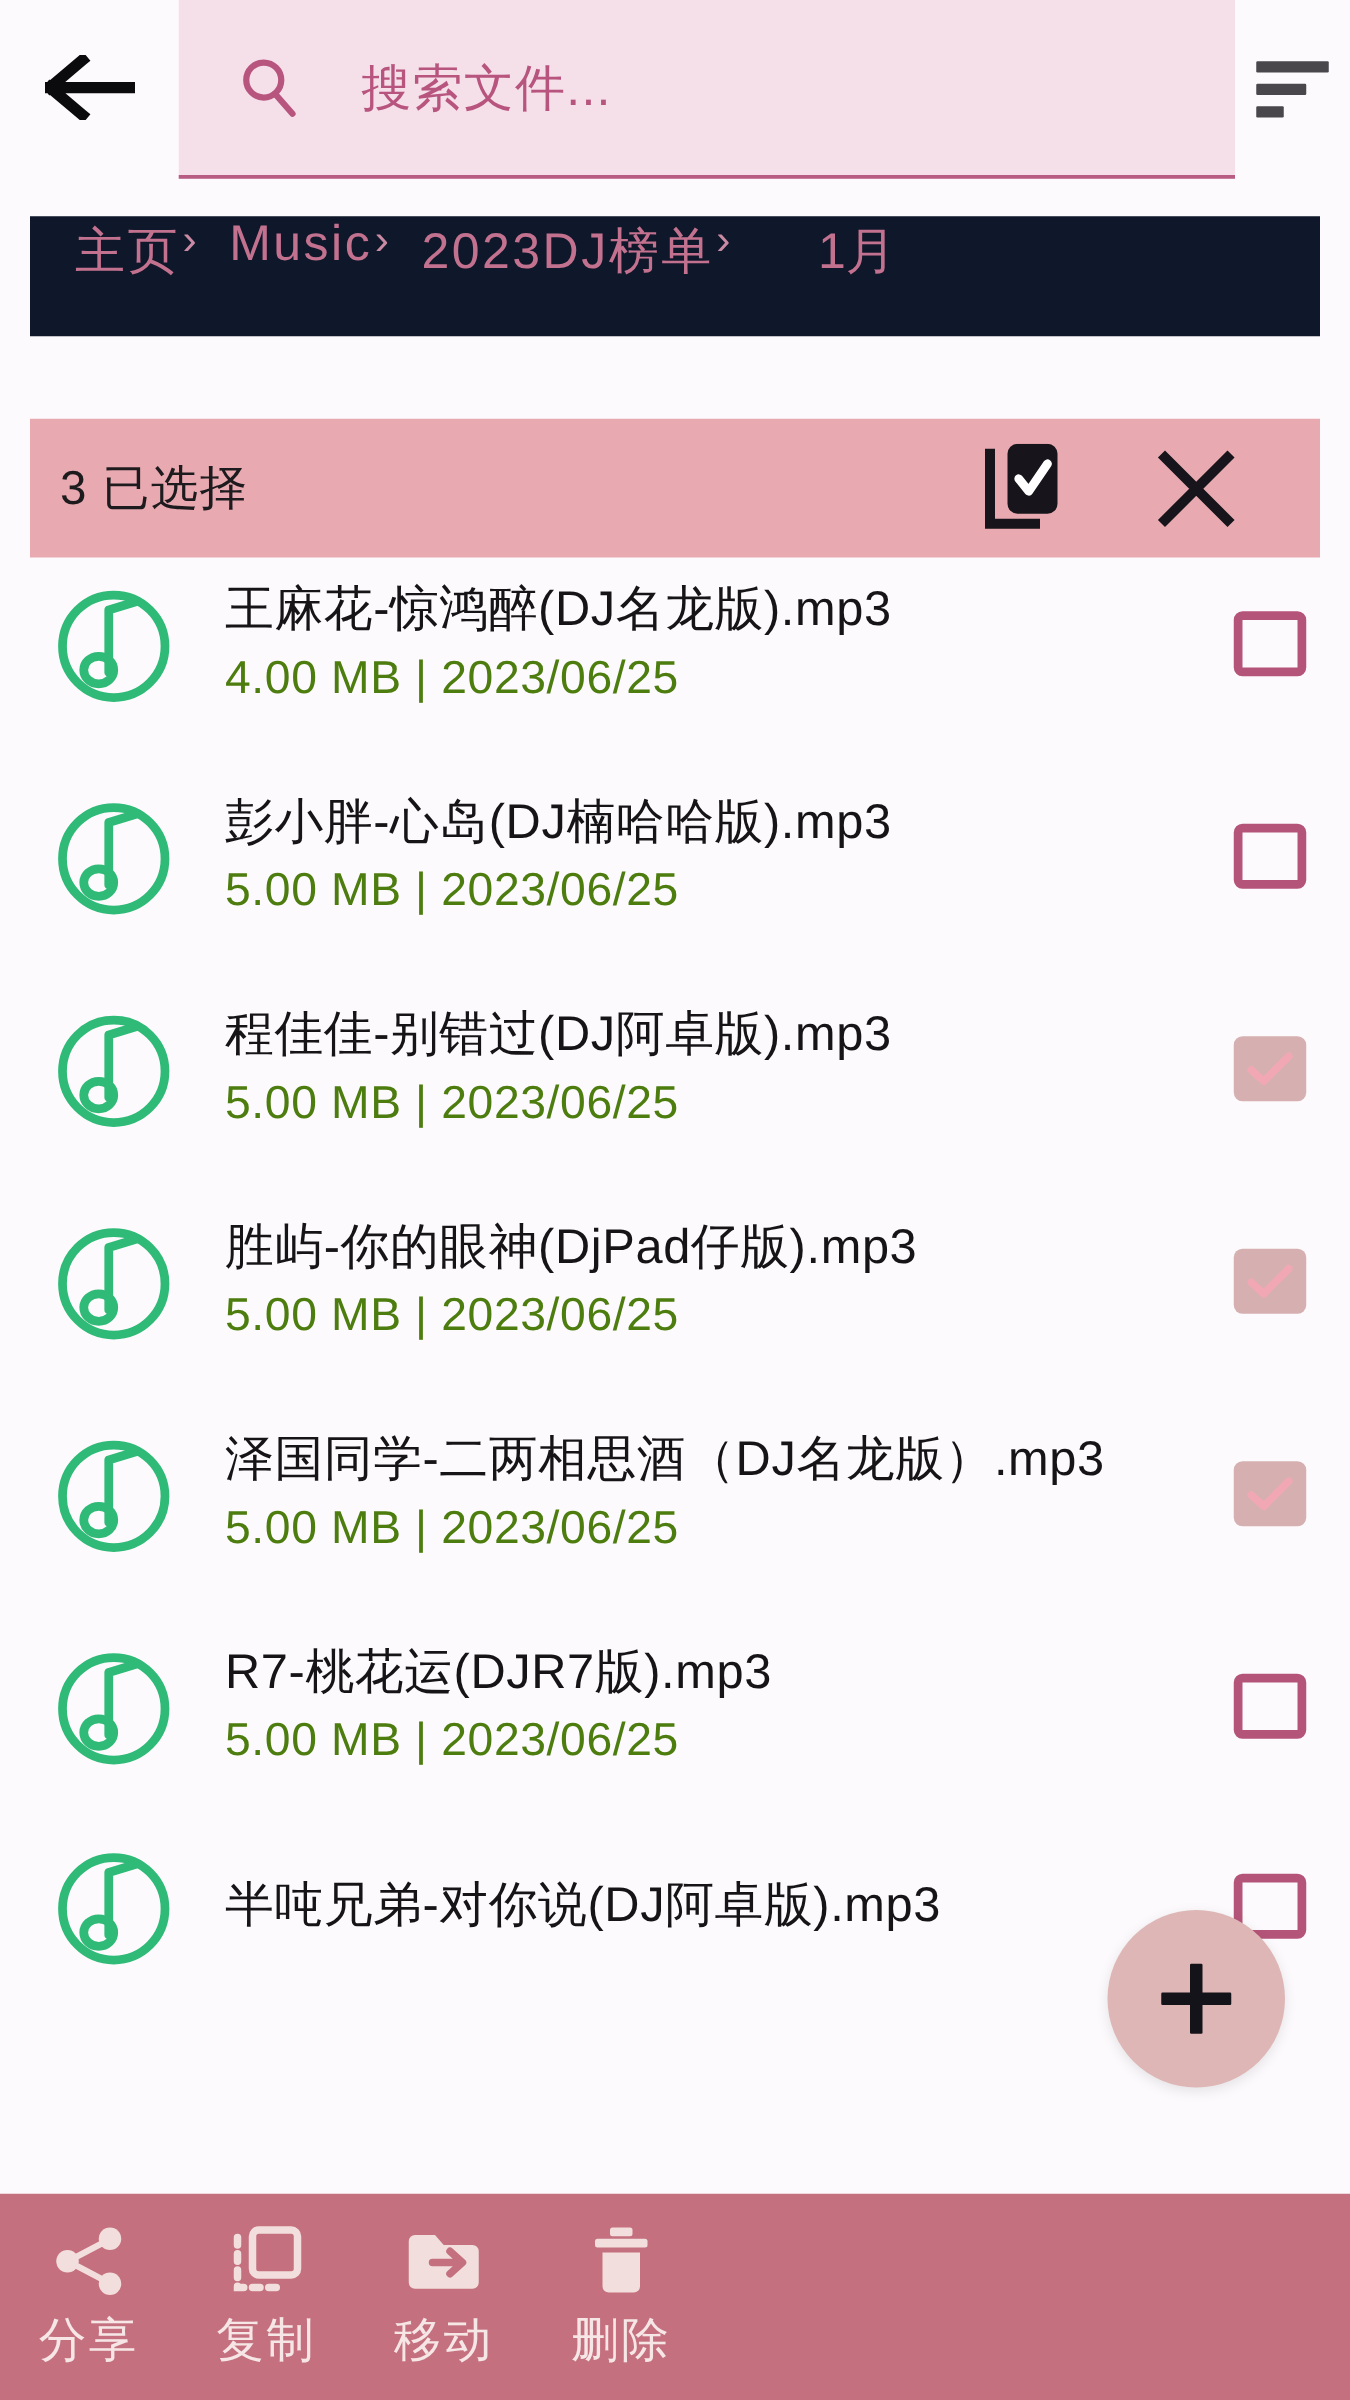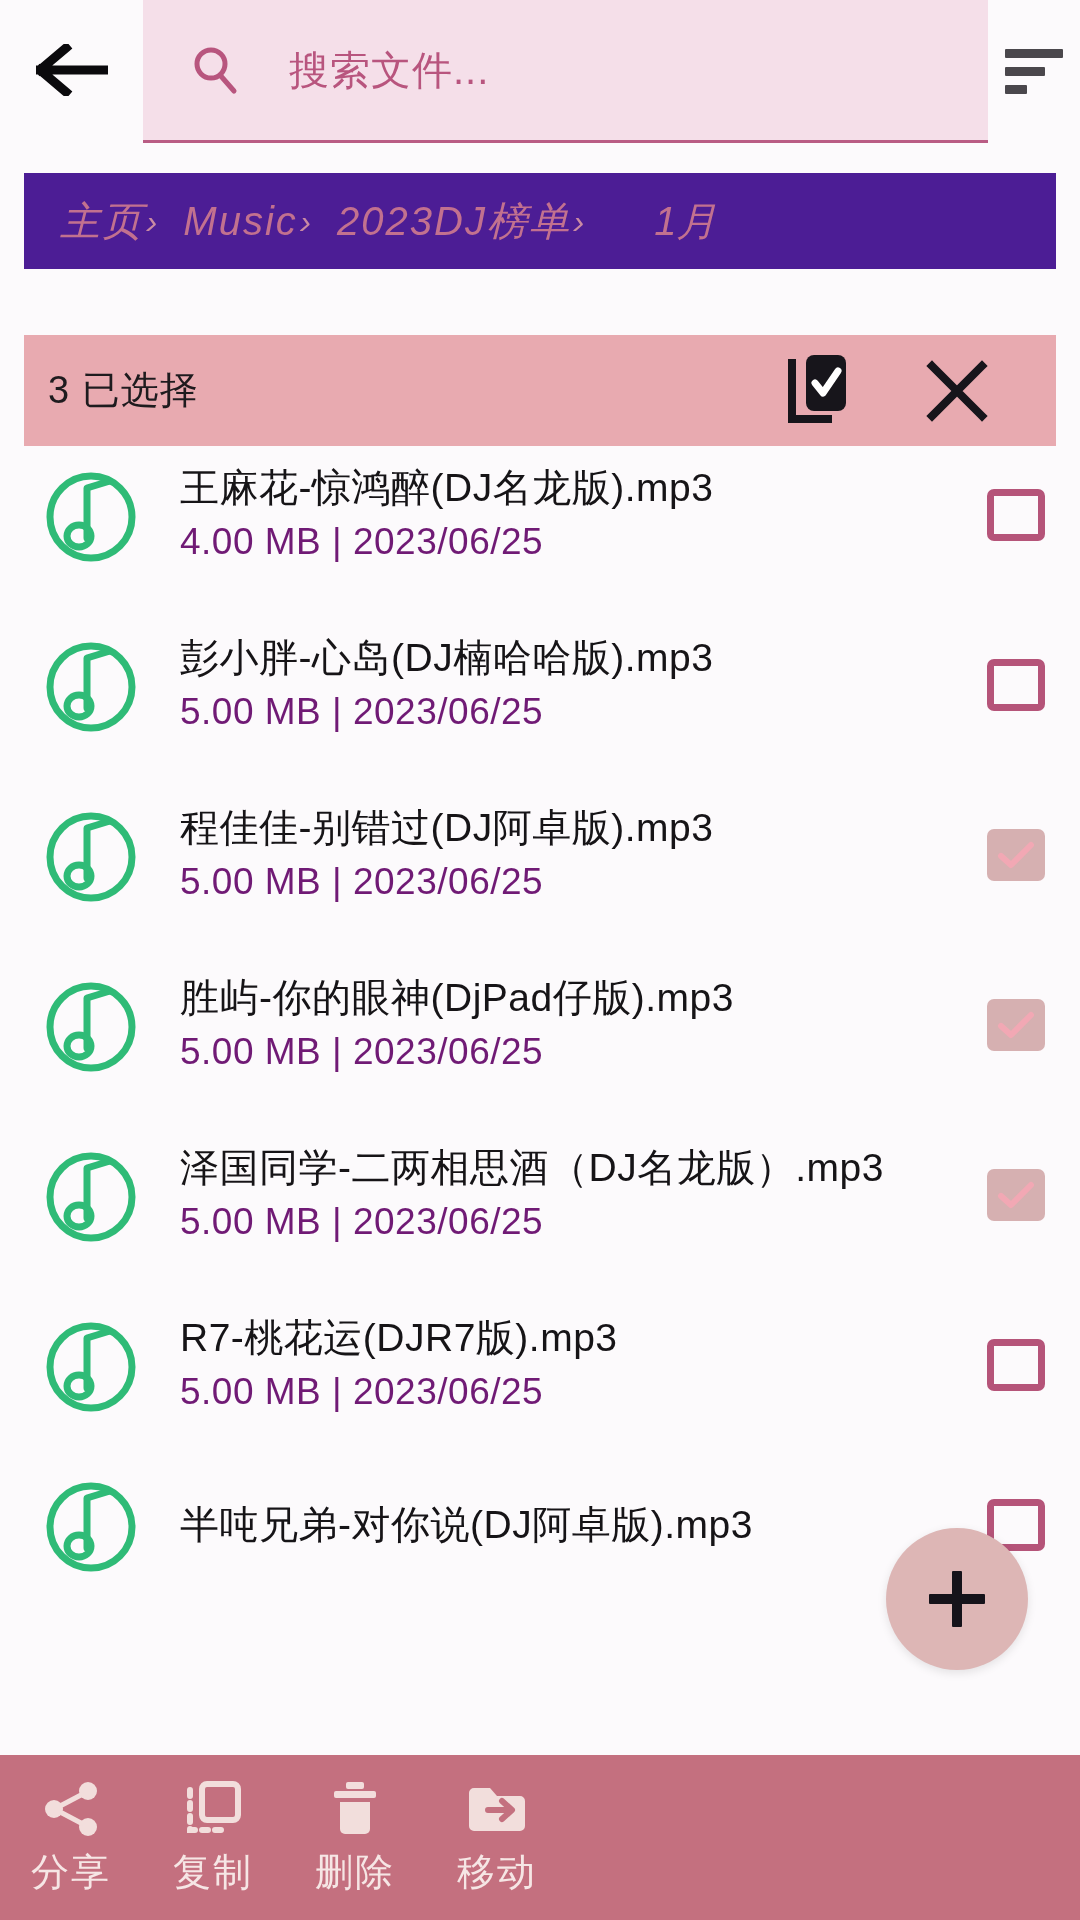--- a/index.html
+++ b/index.html
@@ -44,25 +44,24 @@
   .sort-bars { width:58px; display:flex; flex-direction:column; gap:9px; }
   .sort-bars i { display:block; height:9px; background:#4A474C; border-radius:1px; }
   .sort-bars i:nth-child(1){ width:58px; }
   .sort-bars i:nth-child(2){ width:40px; }
   .sort-bars i:nth-child(3){ width:22px; }
 
   
   .breadcrumb {
     position:absolute; left:24px; top:173px;
     width:1032px; height:96px;
-    background:#4c1d95;
-    display:flex; align-items:center;
+    background:#0f172a;
+    display:flex; align-items:flex-start;
     padding-left:36px;
     overflow:hidden;
-    font-style:italic;
   }
   .crumb {
     font-size:40px; color:#C2718F; letter-spacing:2px;
     white-space:nowrap; cursor:pointer;
   }
   .crumb.last { color:#C2718F; margin-left:44px; letter-spacing:0; }
   .crumb-sep { font-size:34px; color:#C98AA3; margin:0 26px 0 2px; }
 
   
   .selbar {
@@ -92,21 +91,21 @@
     padding:0 0 0 42px;
   }
   .row .music-icon { width:98px; height:98px; flex:none; }
   .row .meta { margin-left:40px; flex:1; min-width:0; padding-right:20px; }
   .fname {
     font-size:39px; color:#161417; line-height:52px;
     letter-spacing:0.5px;
     word-break:break-all;
   }
   .fsub {
-    font-size:37px; color:#701a75; line-height:52px; margin-top:2px;
+    font-size:37px; color:#4d7c0f; line-height:52px; margin-top:2px;
     letter-spacing:0.5px; white-space:nowrap;
   }
   .cbox { width:128px; flex:none; display:flex; justify-content:center; cursor:pointer; }
   .cb {
     width:58px; height:52px; border-radius:7px;
     border:7px solid #B55479; background:transparent;
     position:relative;
   }
   .cb.checked {
     border:none; background:#D6B0B1;
@@ -331,32 +330,32 @@
         <span class="bicon">
           <svg width="58" height="58" viewBox="0 0 58 58">
             <rect x="18" y="4" width="36" height="36" rx="5" fill="none" stroke="#F2DEDC" stroke-width="6"></rect>
             <path d="M6 10 L6 50 L40 50" fill="none" stroke="#F2DEDC" stroke-width="6" stroke-linecap="round" stroke-dasharray="6 7"></path>
           </svg>
         </span>
         <span class="blabel">复制</span>
       </div>
       <div class="bact">
         <span class="bicon">
+          <svg width="62" height="52" viewBox="0 0 62 52">
+            <path d="M3 10 a5 5 0 0 1 5-5 h16 l7 8 h23 a5 5 0 0 1 5 5 v25 a5 5 0 0 1 -5 5 h-46 a5 5 0 0 1 -5 -5 z" fill="#F2DEDC"></path>
+            <path d="M22 27 L44 27 M36 18 L46 27 L36 36" stroke="#C4707F" stroke-width="6" fill="none" stroke-linecap="round" stroke-linejoin="round"></path>
+          </svg>
+        </span>
+        <span class="blabel">移动</span>
+      </div>
+      <div class="bact">
+        <span class="bicon">
           <svg width="50" height="58" viewBox="0 0 50 58">
             <rect x="16" y="2" width="18" height="7" rx="2" fill="#F2DEDC"></rect>
             <rect x="4" y="11" width="42" height="7" rx="2" fill="#F2DEDC"></rect>
             <path d="M10 22 h30 v27 a5 5 0 0 1 -5 5 h-20 a5 5 0 0 1 -5 -5 z" fill="#F2DEDC"></path>
           </svg>
         </span>
         <span class="blabel">删除</span>
       </div>
-      <div class="bact">
-        <span class="bicon">
-          <svg width="62" height="52" viewBox="0 0 62 52">
-            <path d="M3 10 a5 5 0 0 1 5-5 h16 l7 8 h23 a5 5 0 0 1 5 5 v25 a5 5 0 0 1 -5 5 h-46 a5 5 0 0 1 -5 -5 z" fill="#F2DEDC"></path>
-            <path d="M22 27 L44 27 M36 18 L46 27 L36 36" stroke="#C4707F" stroke-width="6" fill="none" stroke-linecap="round" stroke-linejoin="round"></path>
-          </svg>
-        </span>
-        <span class="blabel">移动</span>
-      </div>
     </div>
 
 </div>
 
 </body></html>

